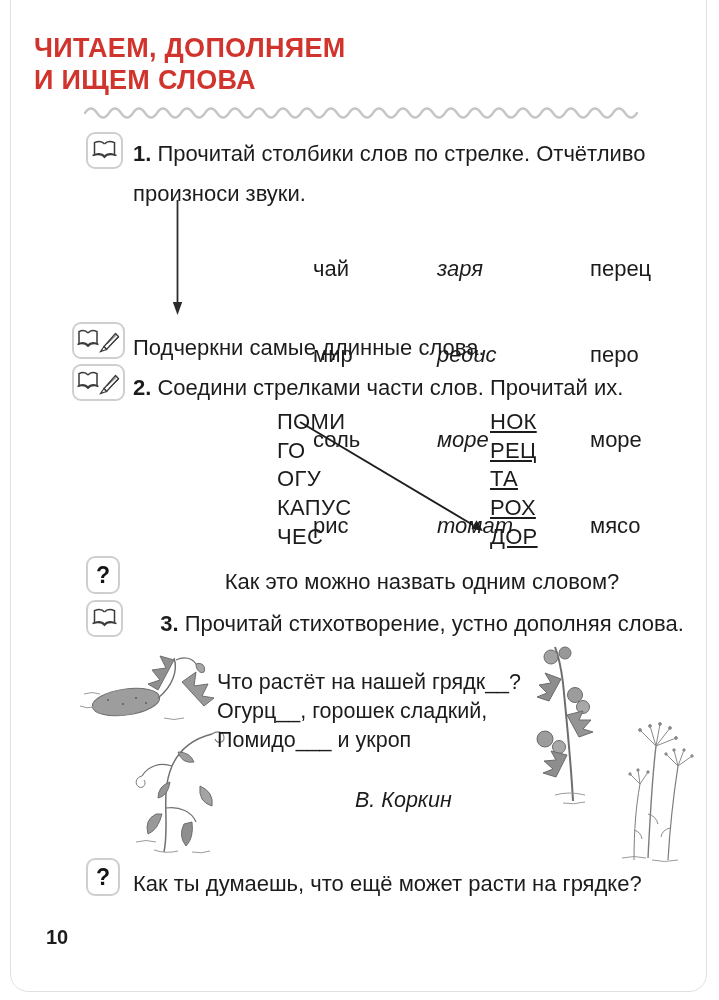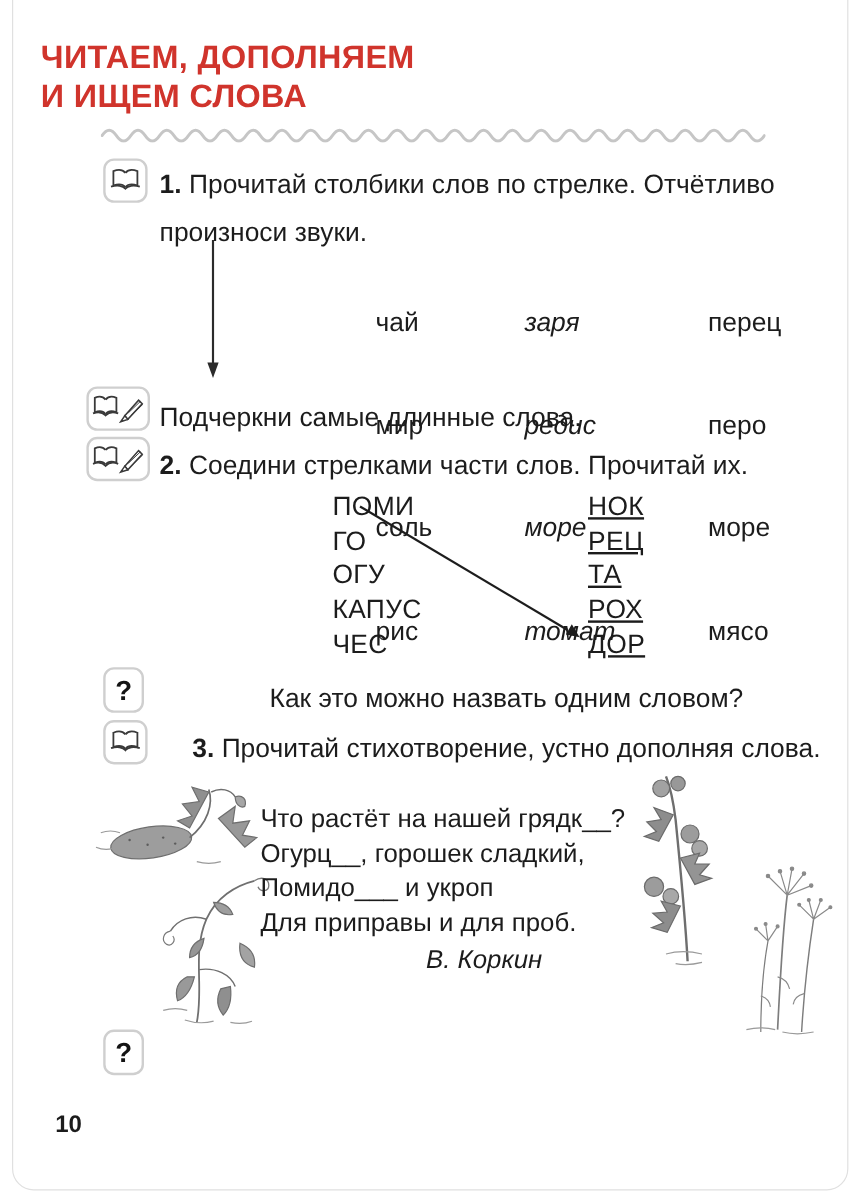--- a/index.html
+++ b/index.html
@@ -223,23 +223,25 @@
       <circle cx="36" cy="54" r="1.2" fill="#8a8a8a"></circle>
     </g>
     <path d="M36,96 q8,2 10,10 M58,110 q-8,2 -9,9 M22,112 q7,2 8,9" fill="none" stroke="#8a8a8a" stroke-width="1"></path>
     <path d="M10,140 q12,-3 24,0 M40,142 q12,3 26,0" fill="none" stroke="#9a9a9a" stroke-width="1"></path>
   </svg>
 
   <div class="poem">
     <div>Что растёт на нашей грядк__?</div>
     <div>Огурц__, горошек сладкий,</div>
     <div>Помидо___ и укроп</div>
-    <div>Для приправы и для проб.</div>
   </div>
   <div class="author">В. Коркин</div>
 
   <div class="icon-box" style="left:86px;top:858px;width:34px;height:38px;">
     <span class="qmark">?</span>
   </div>
+  <div class="taskrow" style="left:133px;top:864px;width:585px;">
+    <span>Как ты думаешь, что ещё может расти на грядке?</span>
+  </div>
 
   <div class="pagenum">10</div>
 
 </div>
 
 </body></html>

